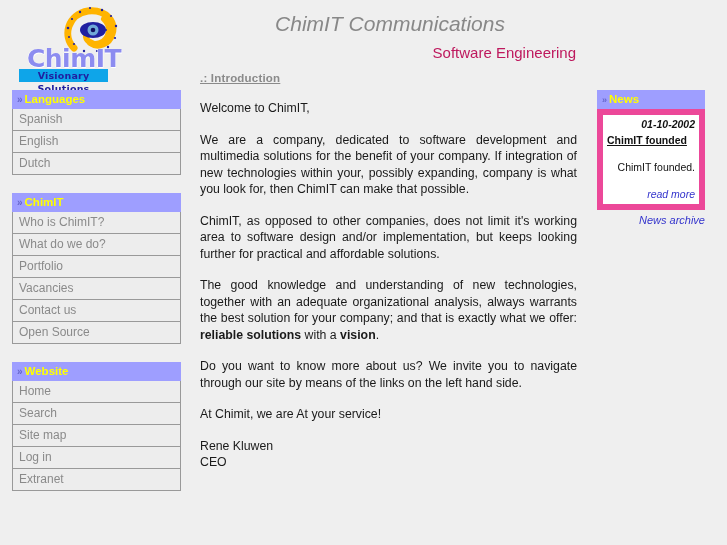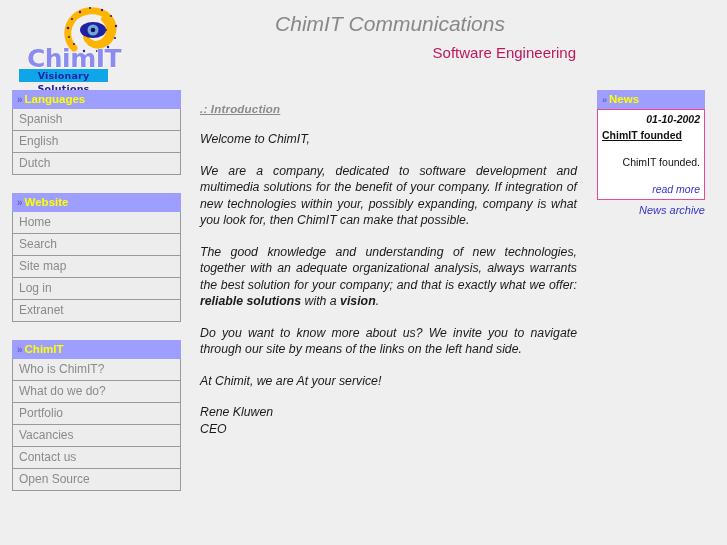--- a/index.html
+++ b/index.html
@@ -111,23 +111,22 @@
     padding: 3px 0 3px 6px;
     height: 15px;
     box-sizing: content-box;
     cursor: pointer;
   }
   .nav-item:first-of-type { border-top: 1px solid #999999; }
 
   
   #main {
     position: absolute;
-    left: 200px; top: 103px;
+    left: 200px; top: 72px;
     width: 377px;
-    font-style: italic;
   }
   #main-heading {
     color: #8a8a8a;
     font-weight: bold;
     font-size: 11.5px;
     text-decoration: underline;
     margin: 0 0 16px 0;
     letter-spacing: 0.2px;
   }
   .para {
@@ -160,21 +159,21 @@
     padding: 3px 0 3px 5px;
     line-height: 13px;
     height: 13px;
   }
   #news-header .chev {
     color: #6666cc;
     font-size: 9px;
     margin-right: 2px;
   }
   #news-box {
-    border: 1px solid #ec4899;
+    border: 6px solid #ec4899;
     background: #ffffff;
     padding: 3px 4px 3px 4px;
     box-sizing: border-box;
   }
   .news-date {
     text-align: right;
     font-style: italic;
     font-weight: bold;
     font-size: 10.5px;
     color: #111111;
@@ -258,47 +257,48 @@
     <div class="nav-header">
       <span class="chev">»</span><span>Languages</span>
     </div>
     <div class="nav-item">Spanish</div>
     <div class="nav-item">English</div>
     <div class="nav-item">Dutch</div>
   </div>
 
   <div class="nav-block">
     <div class="nav-header">
-      <span class="chev">»</span><span>Website</span>
-    </div>
-    <div class="nav-item">Home</div>
-    <div class="nav-item">Search</div>
-    <div class="nav-item">Site map</div>
-    <div class="nav-item">Log in</div>
-    <div class="nav-item">Extranet</div>
-  </div>
-
-  <div class="nav-block">
-    <div class="nav-header">
       <span class="chev">»</span><span>ChimIT</span>
     </div>
     <div class="nav-item">Who is ChimIT?</div>
     <div class="nav-item">What do we do?</div>
     <div class="nav-item">Portfolio</div>
     <div class="nav-item">Vacancies</div>
     <div class="nav-item">Contact us</div>
     <div class="nav-item">Open Source</div>
   </div>
+
+  <div class="nav-block">
+    <div class="nav-header">
+      <span class="chev">»</span><span>Website</span>
+    </div>
+    <div class="nav-item">Home</div>
+    <div class="nav-item">Search</div>
+    <div class="nav-item">Site map</div>
+    <div class="nav-item">Log in</div>
+    <div class="nav-item">Extranet</div>
+  </div>
 </div>
 
 <div id="main">
   <div id="main-heading">.: Introduction</div>
 
   <p class="para plain">Welcome to ChimIT,</p>
   <p class="para">We are a company, dedicated to software development and multimedia solutions for the benefit of your company. If integration of new technologies within your, possibly expanding, company is what you look for, then ChimIT can make that possible.</p>
+  <p class="para">ChimIT, as opposed to other companies, does not limit it's working area to software design and/or implementation, but keeps looking further for practical and affordable solutions.</p>
 
   <p class="para"><span>The good knowledge and understanding of new technologies, together with an adequate organizational analysis, always warrants the best solution for your company; and that is exactly what we offer: </span><b>reliable solutions</b><span> with a </span><b>vision</b><span>.</span></p>
 
   <p class="para">Do you want to know more about us? We invite you to navigate through our site by means of the links on the left hand side.</p>
   <p class="para plain">At Chimit, we are At your service!</p>
   <p class="sig">Rene Kluwen</p>
   <p class="sig">CEO</p>
 </div>
 
 <div id="news">

